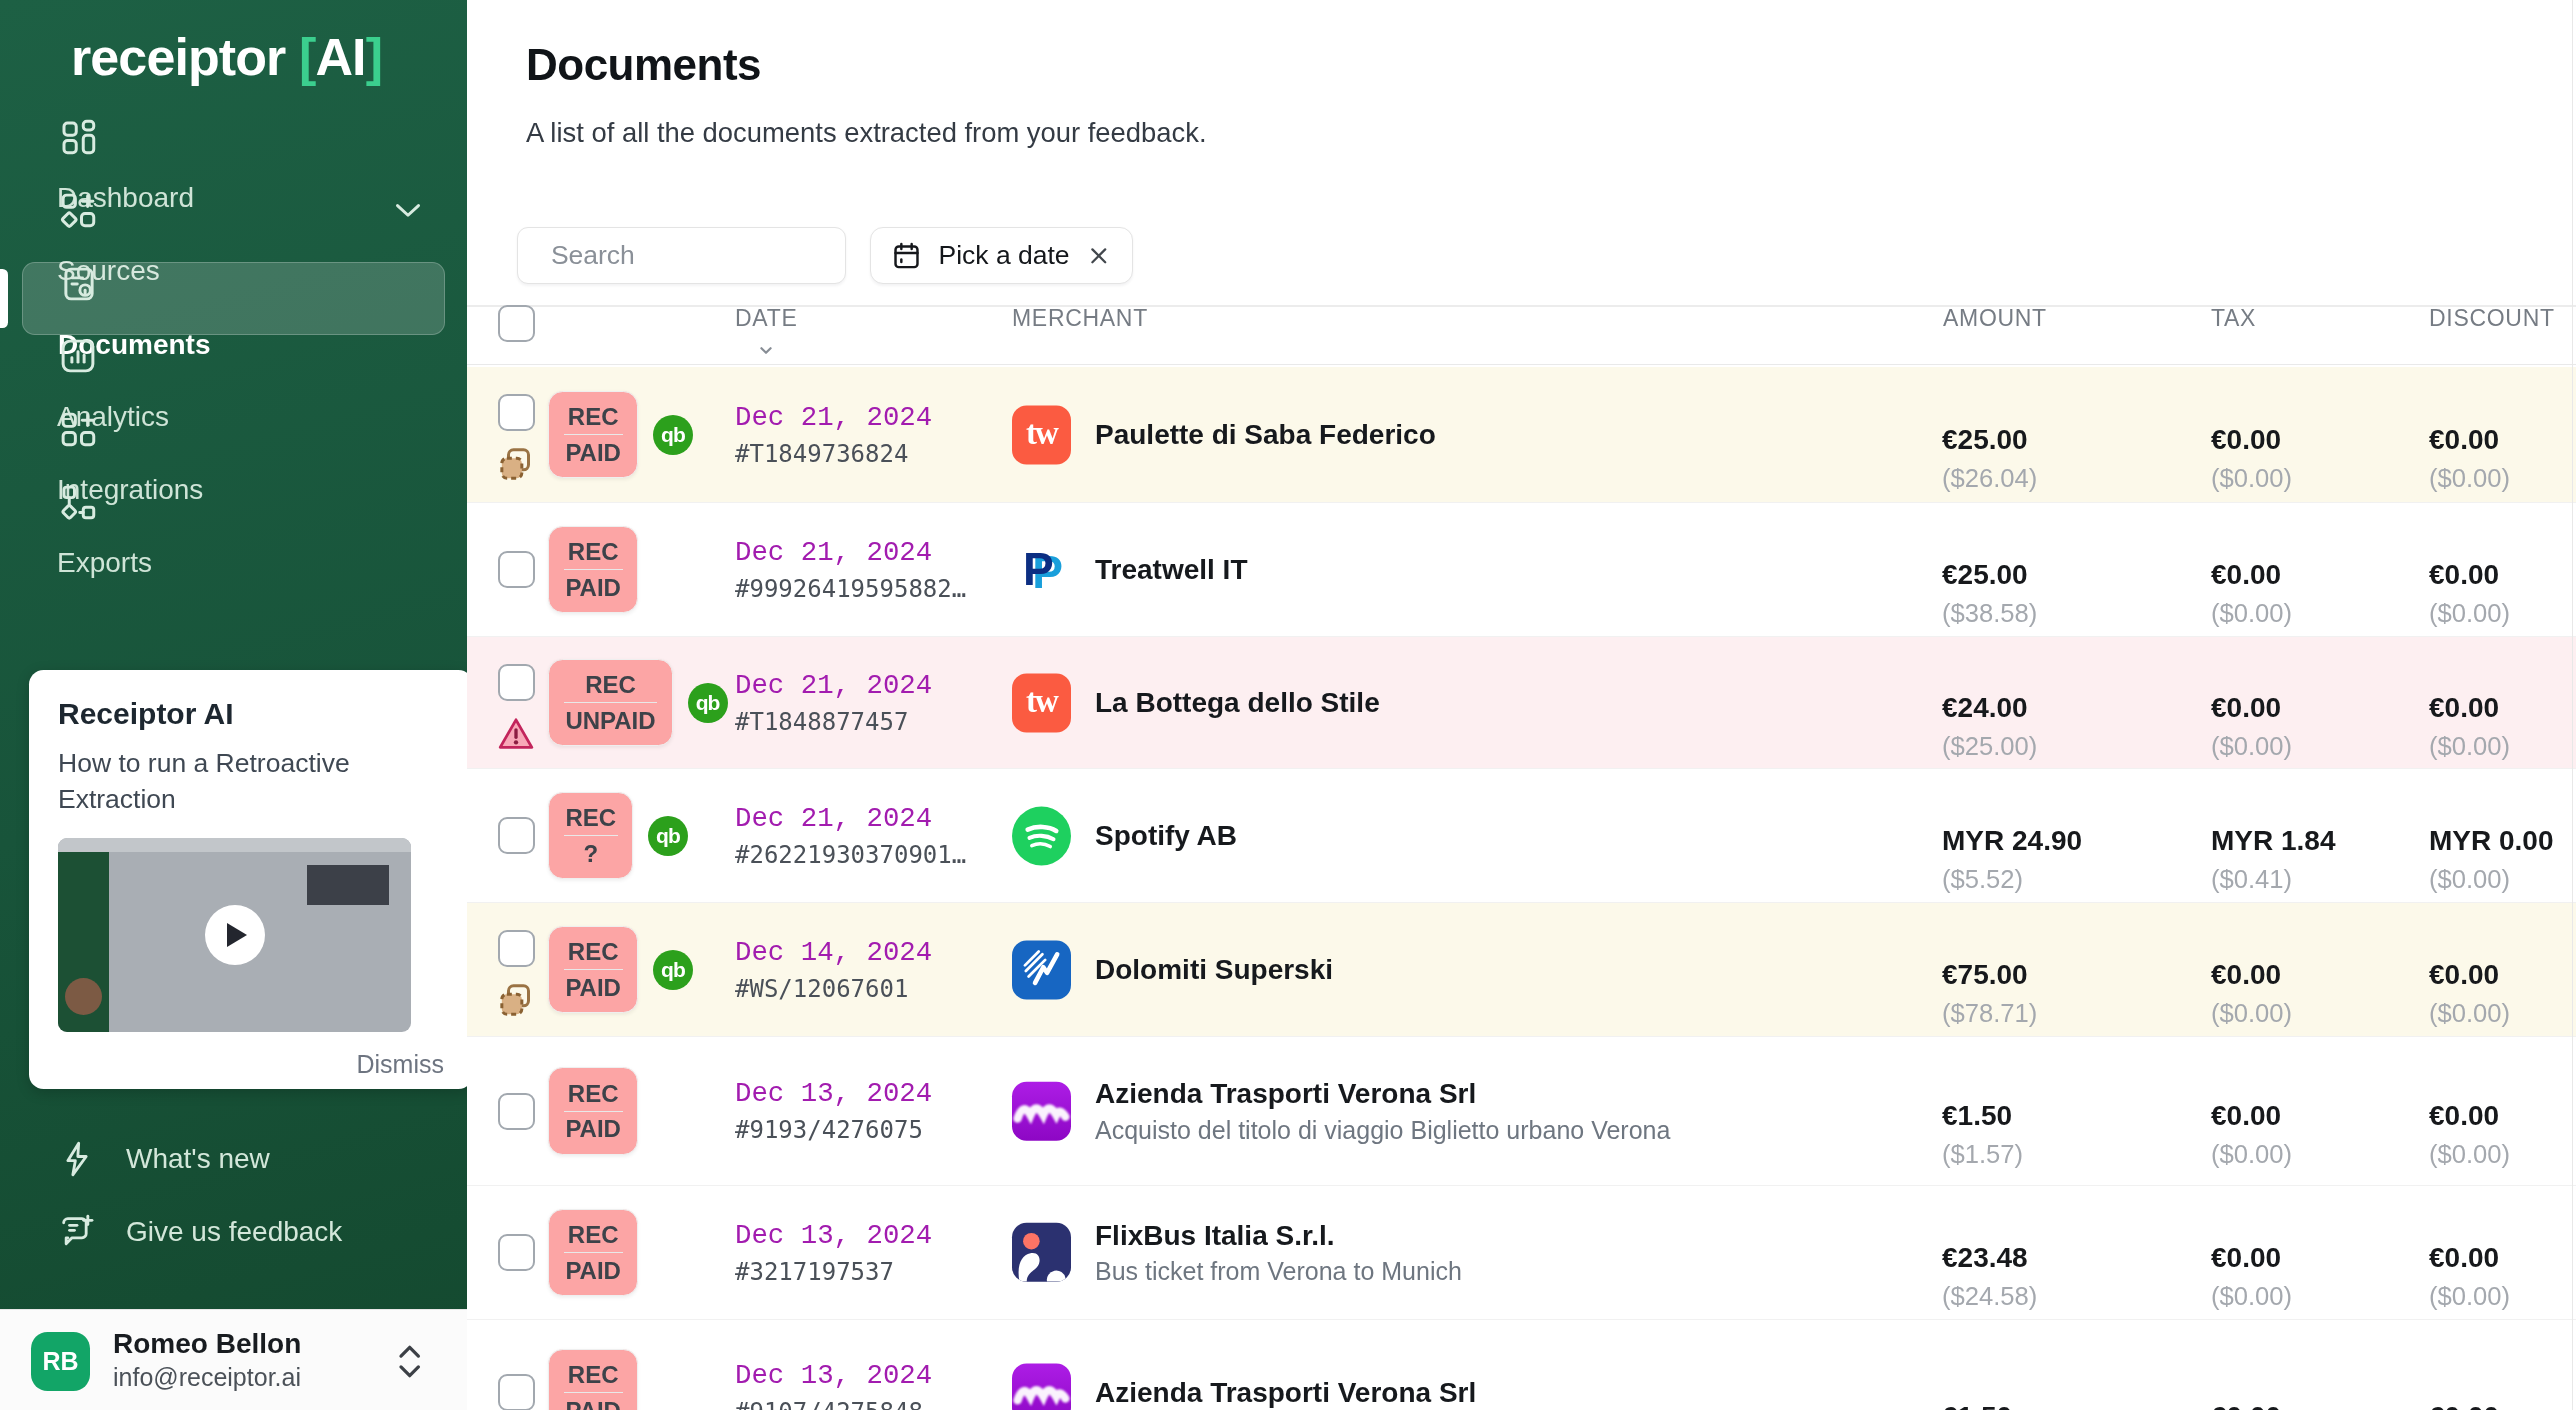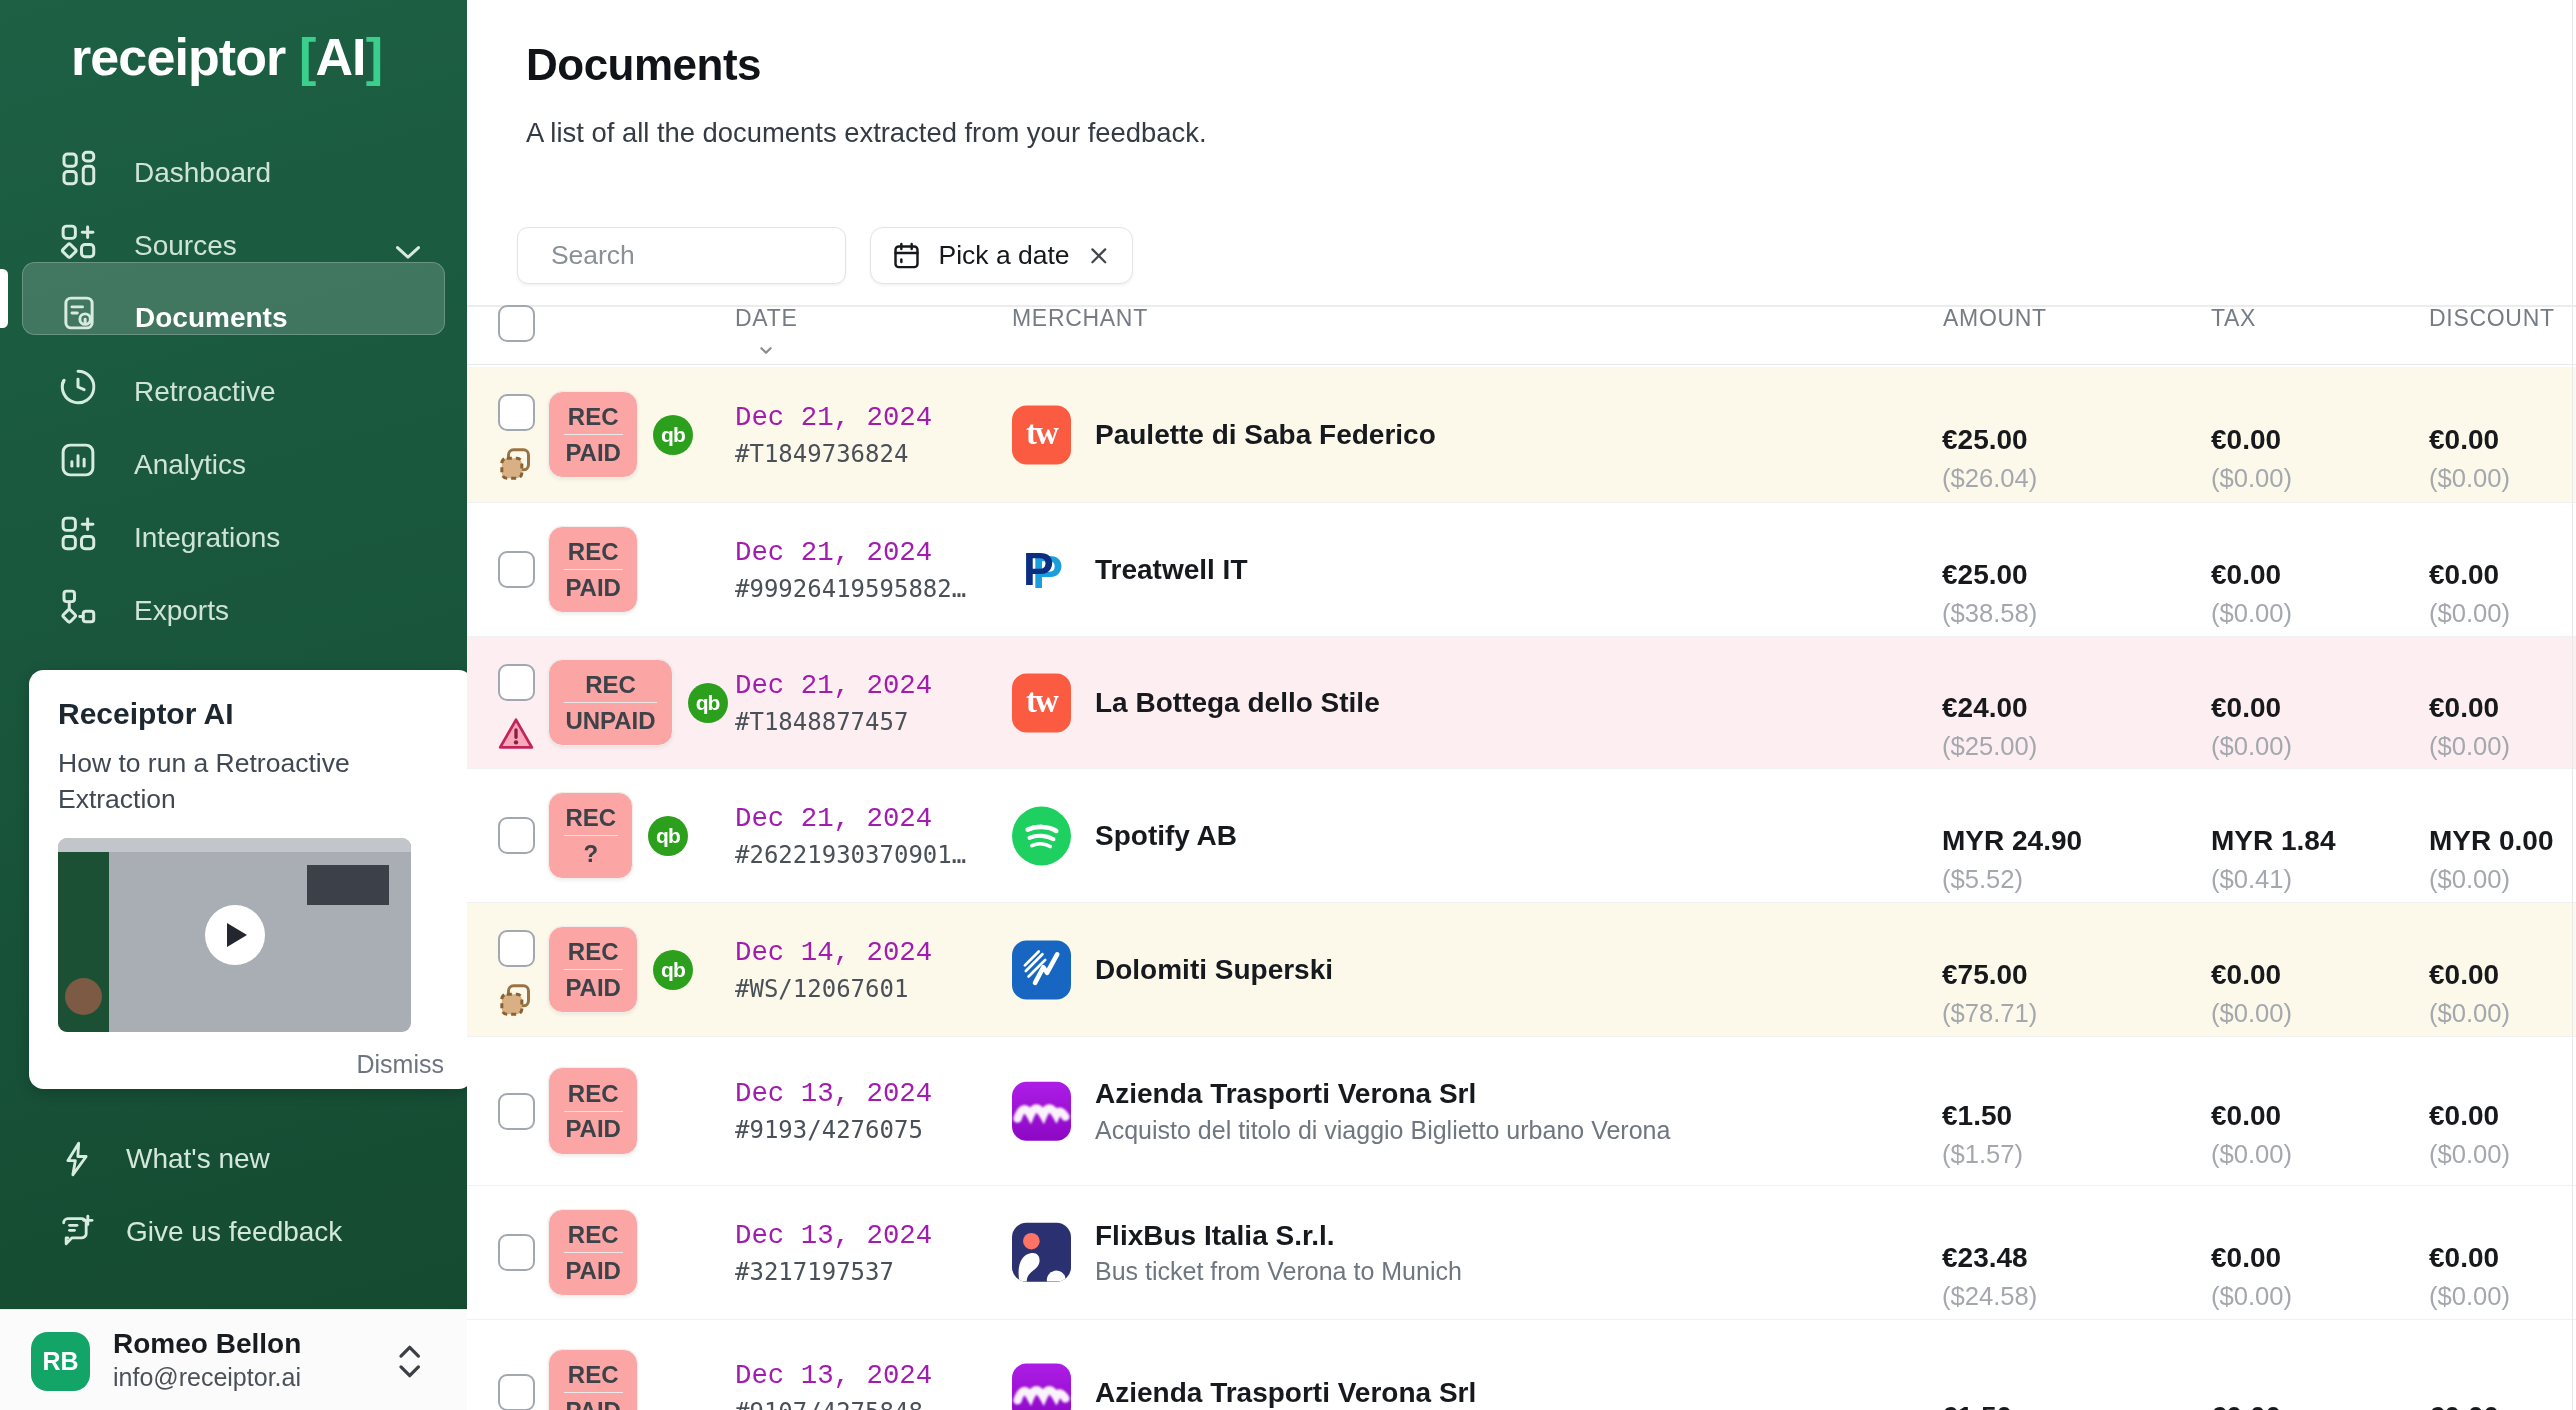--- a/index.html
+++ b/index.html
@@ -6,23 +6,23 @@
   html,body { width: 2576px; height: 1411px; overflow: hidden; background:#fff;
               font-family: "Liberation Sans", sans-serif; }
 
   
   .sidebar { position:absolute; left:0; top:0; width:467px; height:1411px;
              background:linear-gradient(165deg,#1d6044 0%,#18543a 55%,#14492f 100%); }
   .logo { position:absolute; left:71px; top:27.4px; font-size:52px; font-weight:700;
           letter-spacing:-0.9px; color:#fff; }
   .logo .bracket { color:#3bcf8e; font-weight:700; }
   .nav { position:absolute; left:0; top:116px; width:467px; }
-  .nav-item { position:relative; height:73px; margin:0 22px; display:flex; align-items:flex-end;
-              gap:35px; padding:0 35px; color:#cfe4d7; font-size:28px; border-radius:12.8px;
-              cursor:pointer; }
+  .nav-item { position:relative; height:73px; margin:0 22px; display:flex; align-items:flex-start;
+              gap:24px; padding:0 35px; color:#cfe4d7; font-size:28px; border-radius:12.8px;
+              cursor:pointer;flex-direction:column; }
   .nav-item.active { background:rgba(255,255,255,.17); border:1.8px solid rgba(255,255,255,.22);
                      color:#fff; font-weight:700; }
   .nav-item svg { width:42px; height:42px; flex:0 0 42px; }
   .nav-item .chev { position:absolute; right:27.4px; width:31px; height:31px; }
   .active-bar { position:absolute; left:0; top:269px; width:8.2px; height:59px; background:#fff;
                 border-radius:0 5.5px 5.5px 0; }
 
   
   .promo { position:absolute; left:29px; top:670px; width:444px; height:419px; background:#fff;
            border-radius:14.6px; padding:27.4px 29px; box-shadow:0 3.7px 12.8px rgba(0,0,0,.18); }
@@ -151,30 +151,20 @@
             <line x1="8" y1="12" x2="11" y2="12"></line>
             <circle cx="15.5" cy="15.5" r="3"></circle>
             <line x1="15.5" y1="15.5" x2="15.5" y2="17.5"></line>
           </svg>
         </span>
                  <span>Documents</span>
                  </div>
       <div class="nav-item">
         <span style="display:flex">
           <svg viewBox="0 0 24 24" fill="none" stroke="#d8ebe0" stroke-width="1.7" stroke-linecap="round" stroke-linejoin="round">
-            <path d="M12 3 a9 9 0 1 1 -8.2 5.4"></path>
-            <path d="M3.2 10 a9 9 0 0 1 1.6 -2.8" stroke-dasharray="2 3"></path>
-            <polyline points="12,7.5 12,12 15.5,13.5"></polyline>
-          </svg>
-        </span>
-                 <span>Retroactive</span>
-                 </div>
-      <div class="nav-item">
-        <span style="display:flex">
-          <svg viewBox="0 0 24 24" fill="none" stroke="#d8ebe0" stroke-width="1.7" stroke-linecap="round" stroke-linejoin="round">
             <rect x="3.5" y="3.5" width="17" height="17" rx="4"></rect>
             <line x1="8.5" y1="15.5" x2="8.5" y2="13"></line>
             <line x1="12" y1="15.5" x2="12" y2="9.5"></line>
             <line x1="15.5" y1="15.5" x2="15.5" y2="11.5"></line>
           </svg>
         </span>
                  <span>Analytics</span>
                  </div>
       <div class="nav-item">
         <span style="display:flex">

